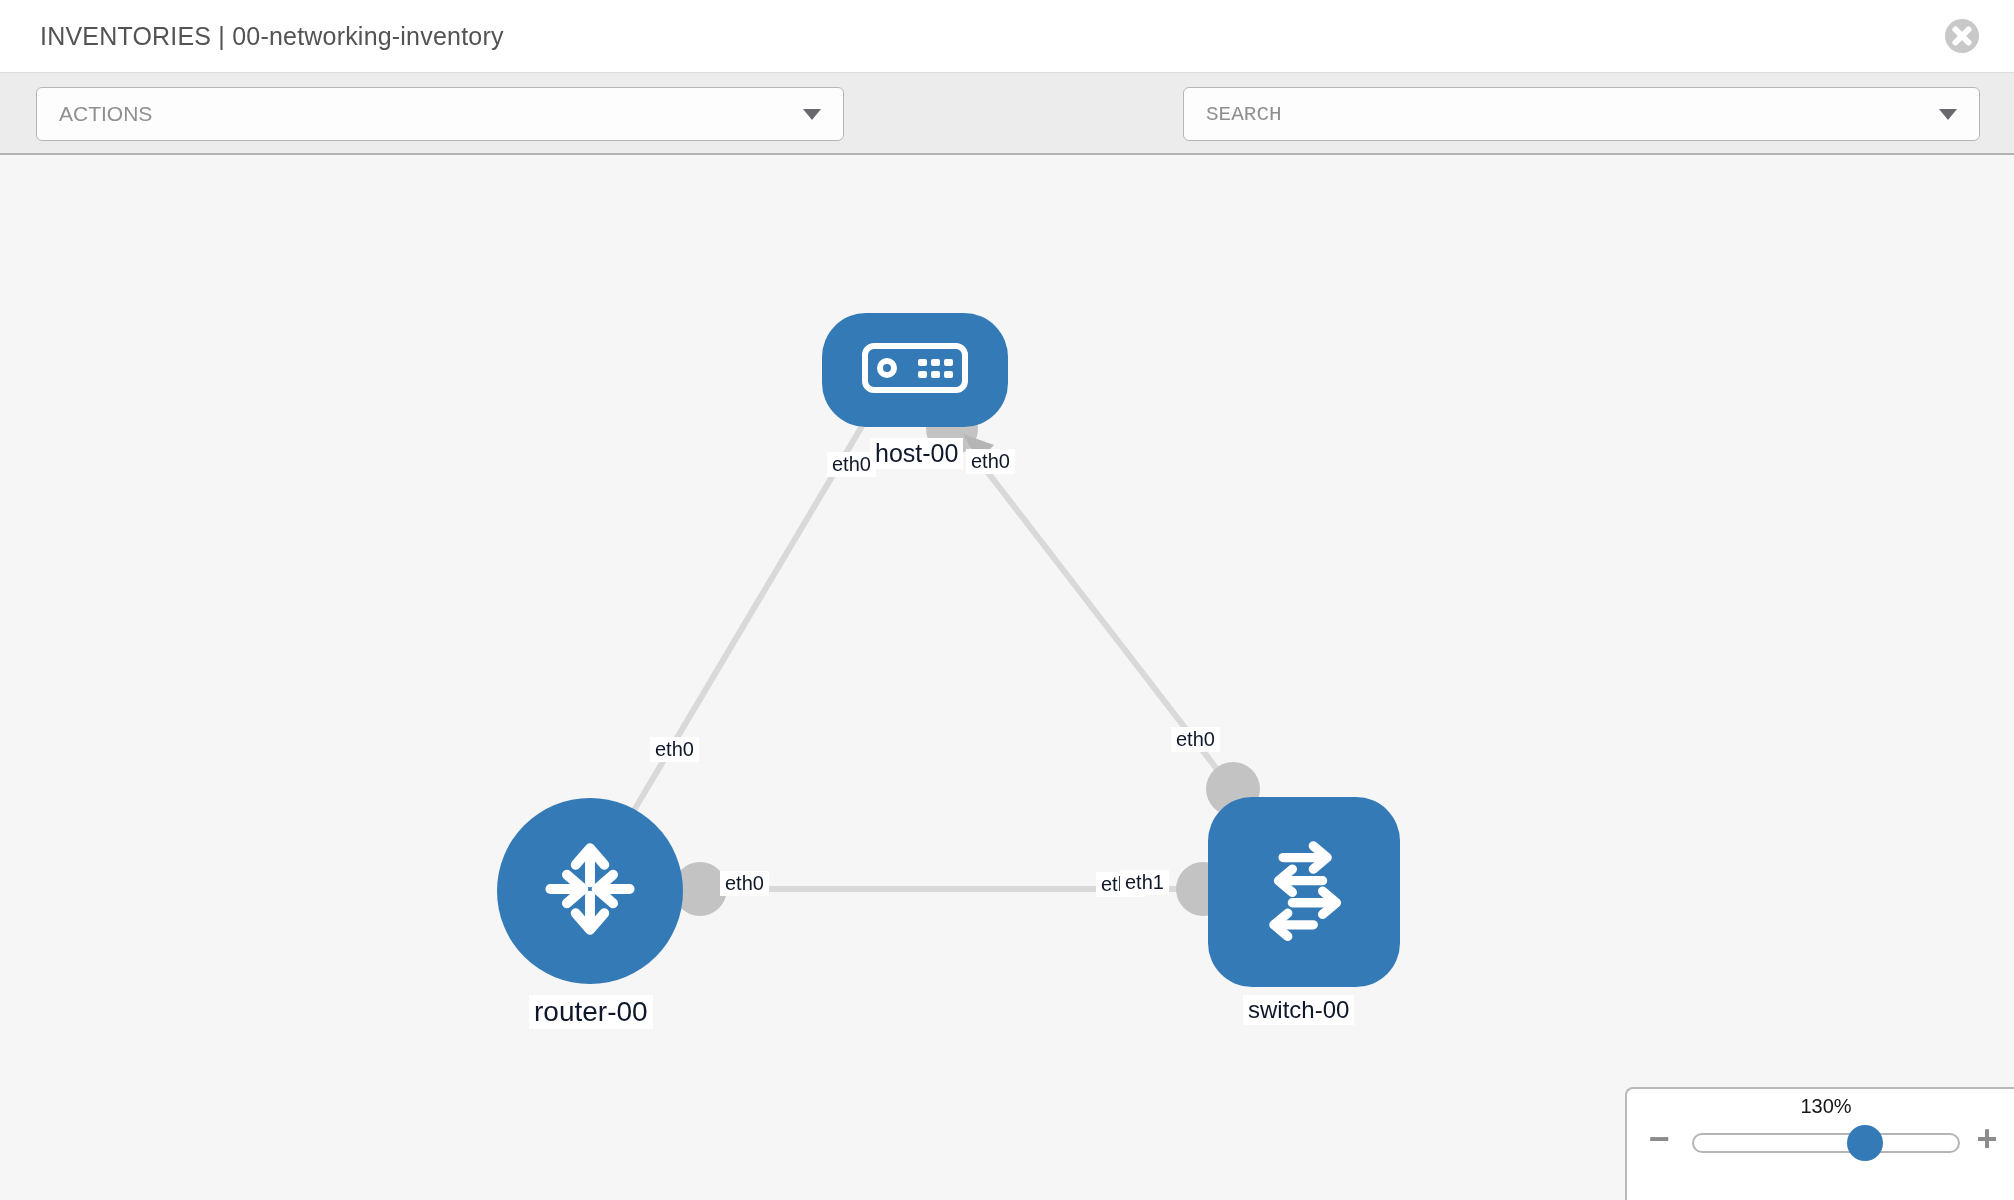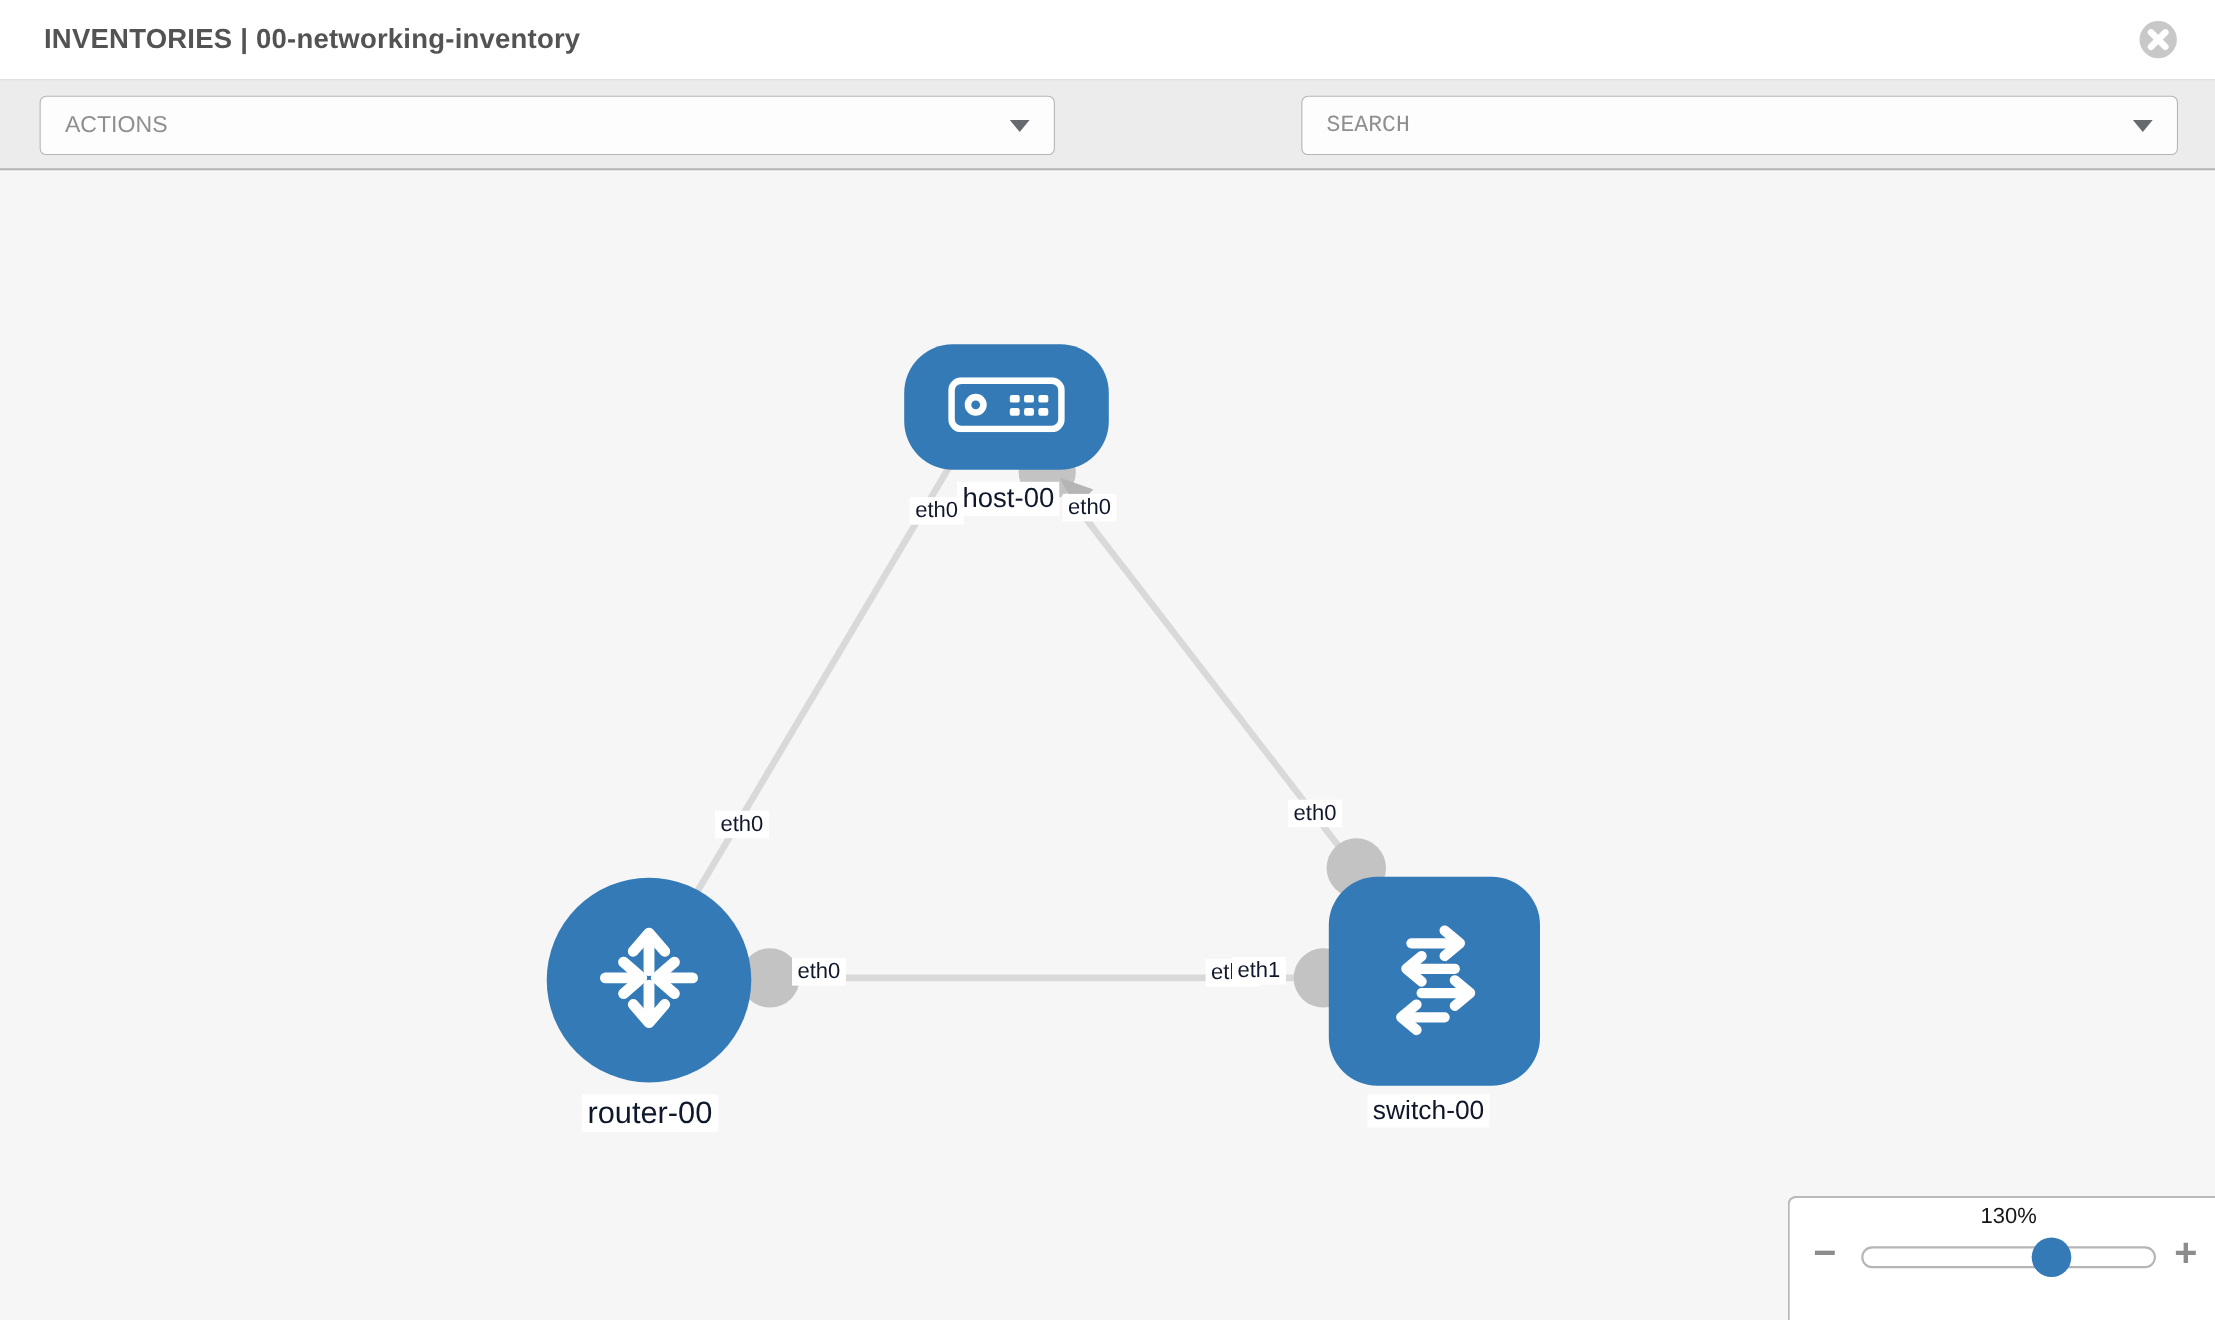--- a/index.html
+++ b/index.html
@@ -1,27 +1,27 @@
 <!DOCTYPE html>
 <html><head>
 <meta charset="utf-8">
 <style>
   * { margin:0; padding:0; box-sizing:border-box; }
   html,body { width:2014px; height:1200px; overflow:hidden; }
   body { font-family:"Liberation Sans", sans-serif; background:#ffffff; position:relative; }
 
   
   .header { position:absolute; left:0; top:0; width:2014px; height:72px; background:#ffffff; }
-  .header-title { position:absolute; left:40px; top:0; line-height:72px; font-size:25px; font-weight:700; color:#535353; letter-spacing:.2px; }
+  .header-title { position:absolute; left:40px; top:0; line-height:72px; font-size:25px; font-weight:400; color:#535353; letter-spacing:.2px; }
   .close-btn { position:absolute; left:1944px; top:18px; width:36px; height:36px; border:none; background:transparent; cursor:pointer; }
 
   
   .toolbar { position:absolute; left:0; top:72px; width:2014px; height:83px; background:#ececec; border-top:1px solid #dcdcdc; border-bottom:2px solid #b3b3b3; }
   .dropdown { position:absolute; top:14px; height:54px; background:#fdfdfd; border:1px solid #b5b5b5; border-radius:6px; display:flex; align-items:center; padding:0 22px; cursor:pointer; }
-  .dropdown-actions { left:36px; width:923px; }
+  .dropdown-actions { left:36px; width:808px; }
   .dropdown-search { left:1183px; width:797px;font-family:Liberation Mono, monospace; }
   .dropdown-label { font-size:21px; color:#8f8f8f; flex:1; }
   .caret { width:0; height:0; border-left:9px solid transparent; border-right:9px solid transparent; border-top:11px solid #666a6e; }
   .tool-icon-btn { position:absolute; top:99px; width:34px; height:34px; border:none; background:transparent; cursor:pointer; padding:0; }
   .tool-wrench { left:1051px; }
   .tool-key { left:1119px; }
 
   
   .canvas { position:absolute; left:0; top:155px; width:2014px; height:1045px; background:#f6f6f6; }
   .edges-svg { position:absolute; left:0; top:0; width:2014px; height:1200px; }

